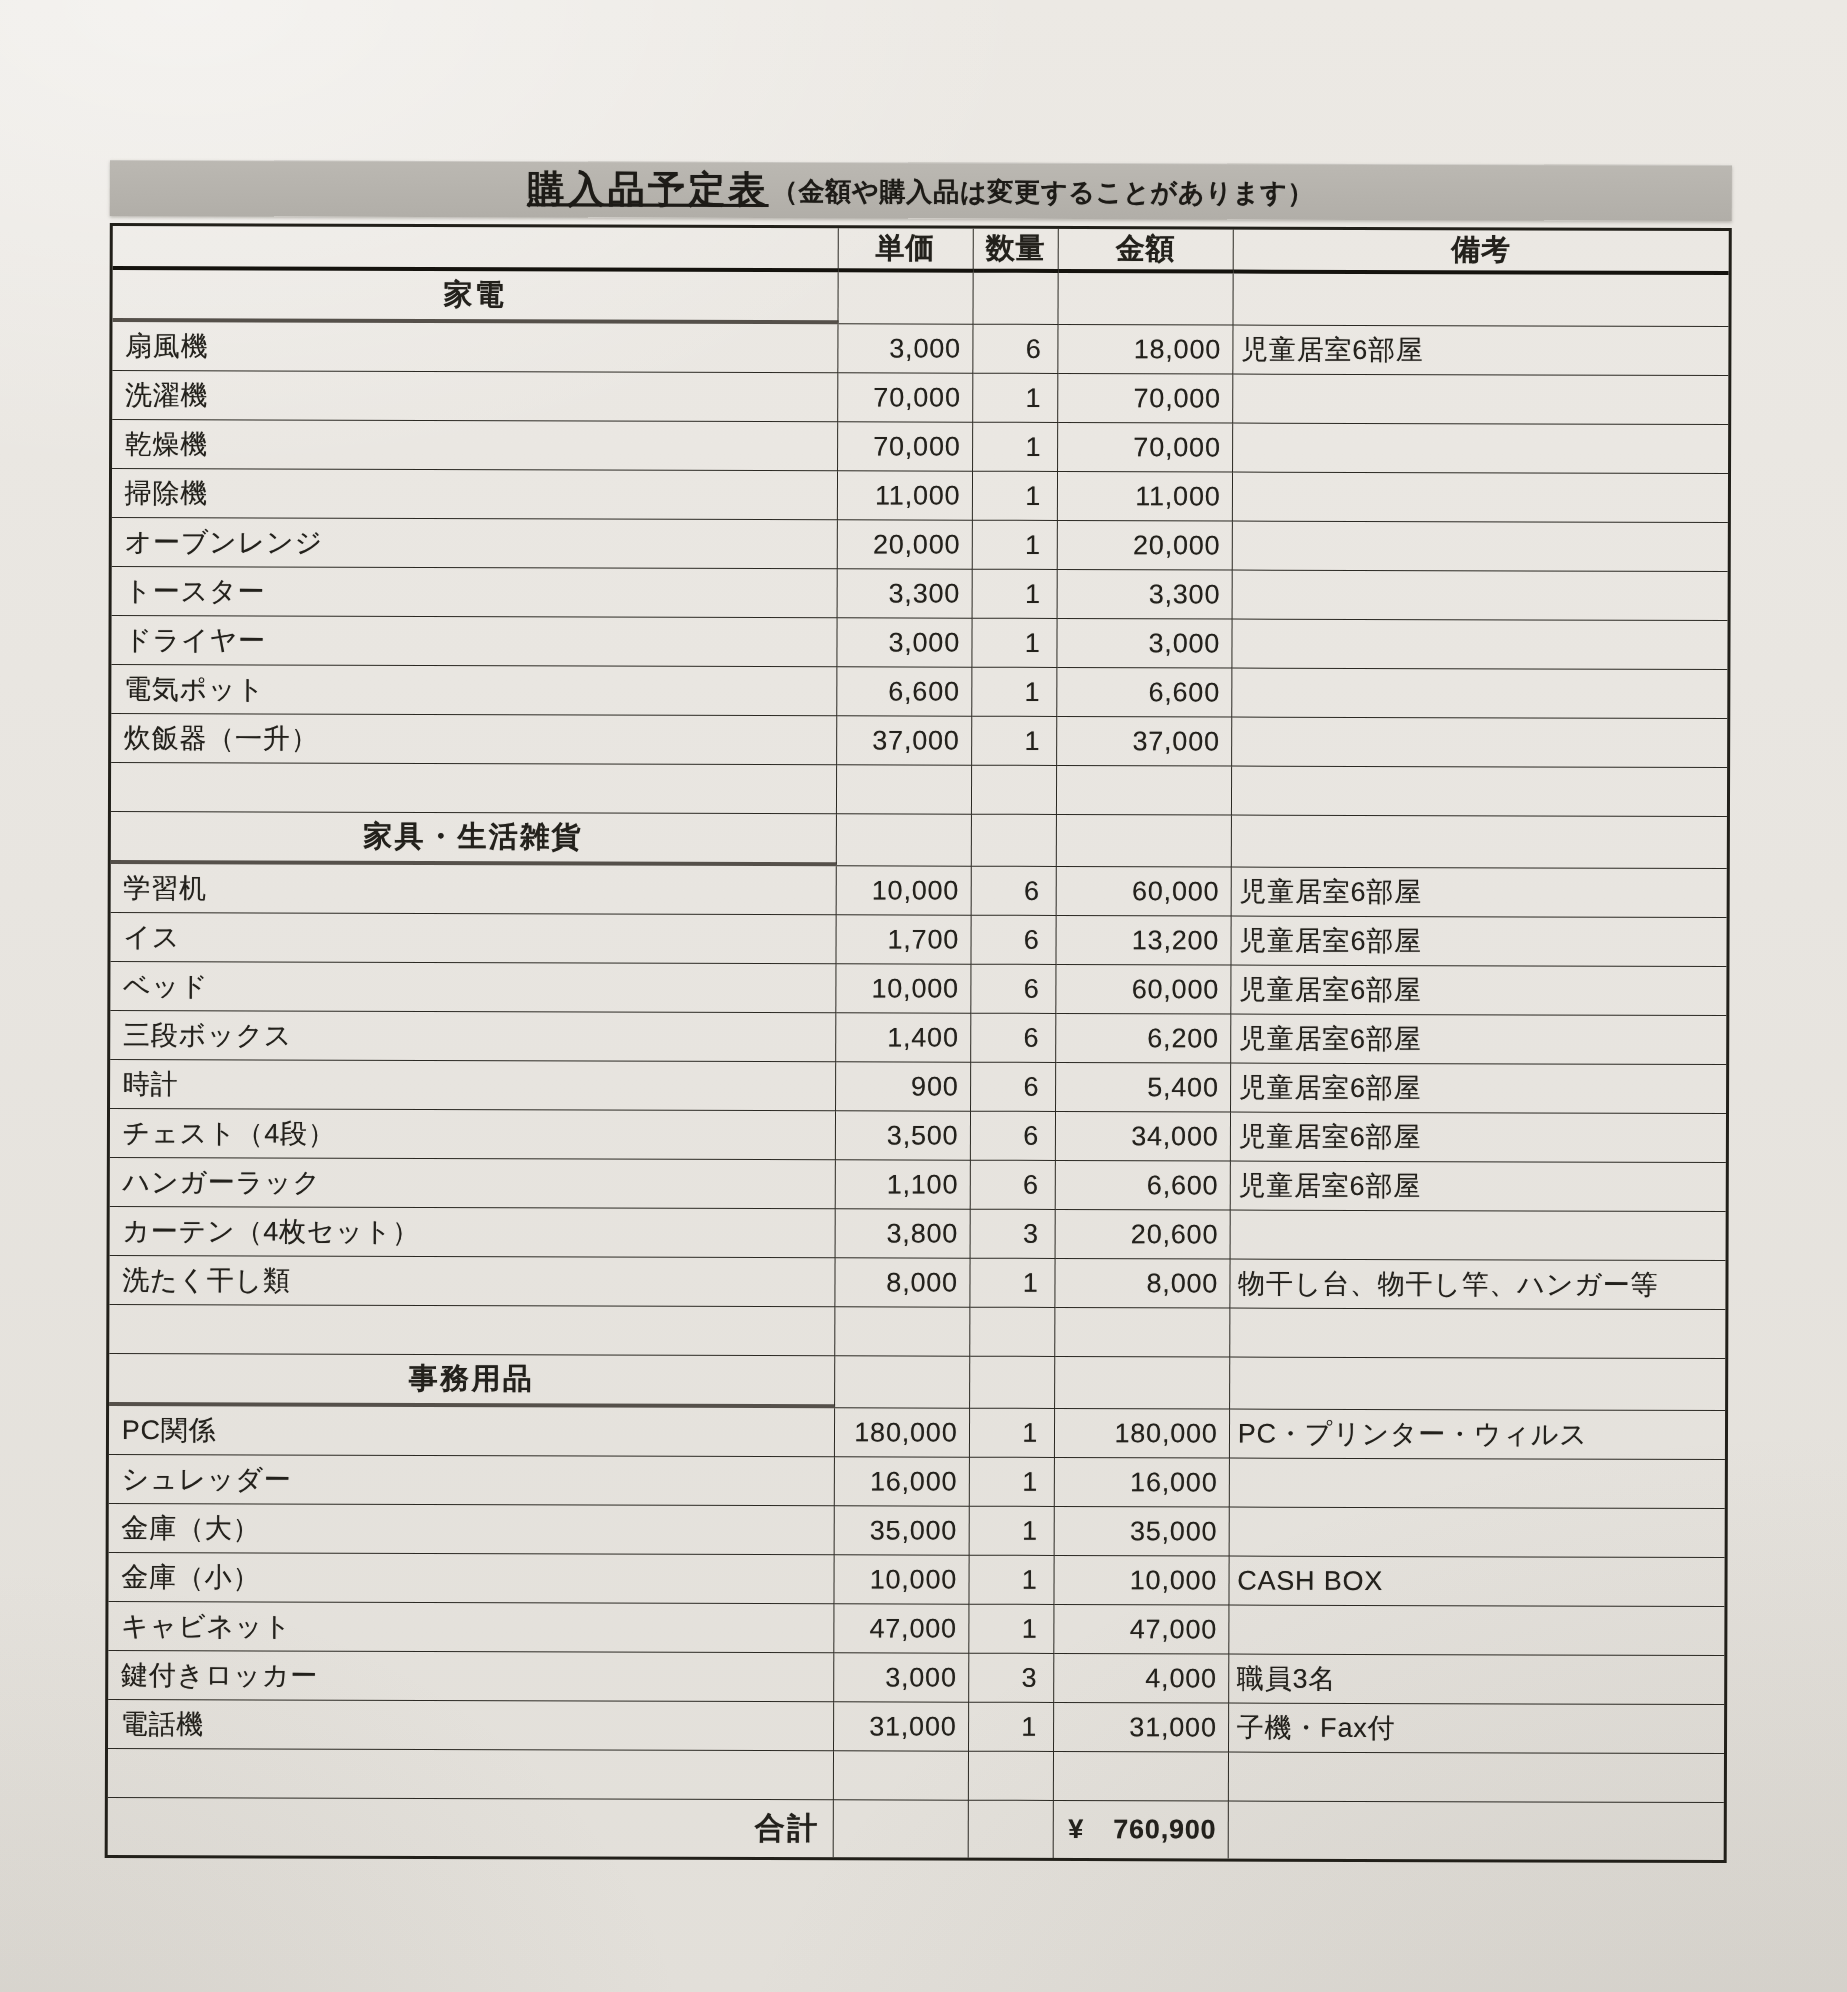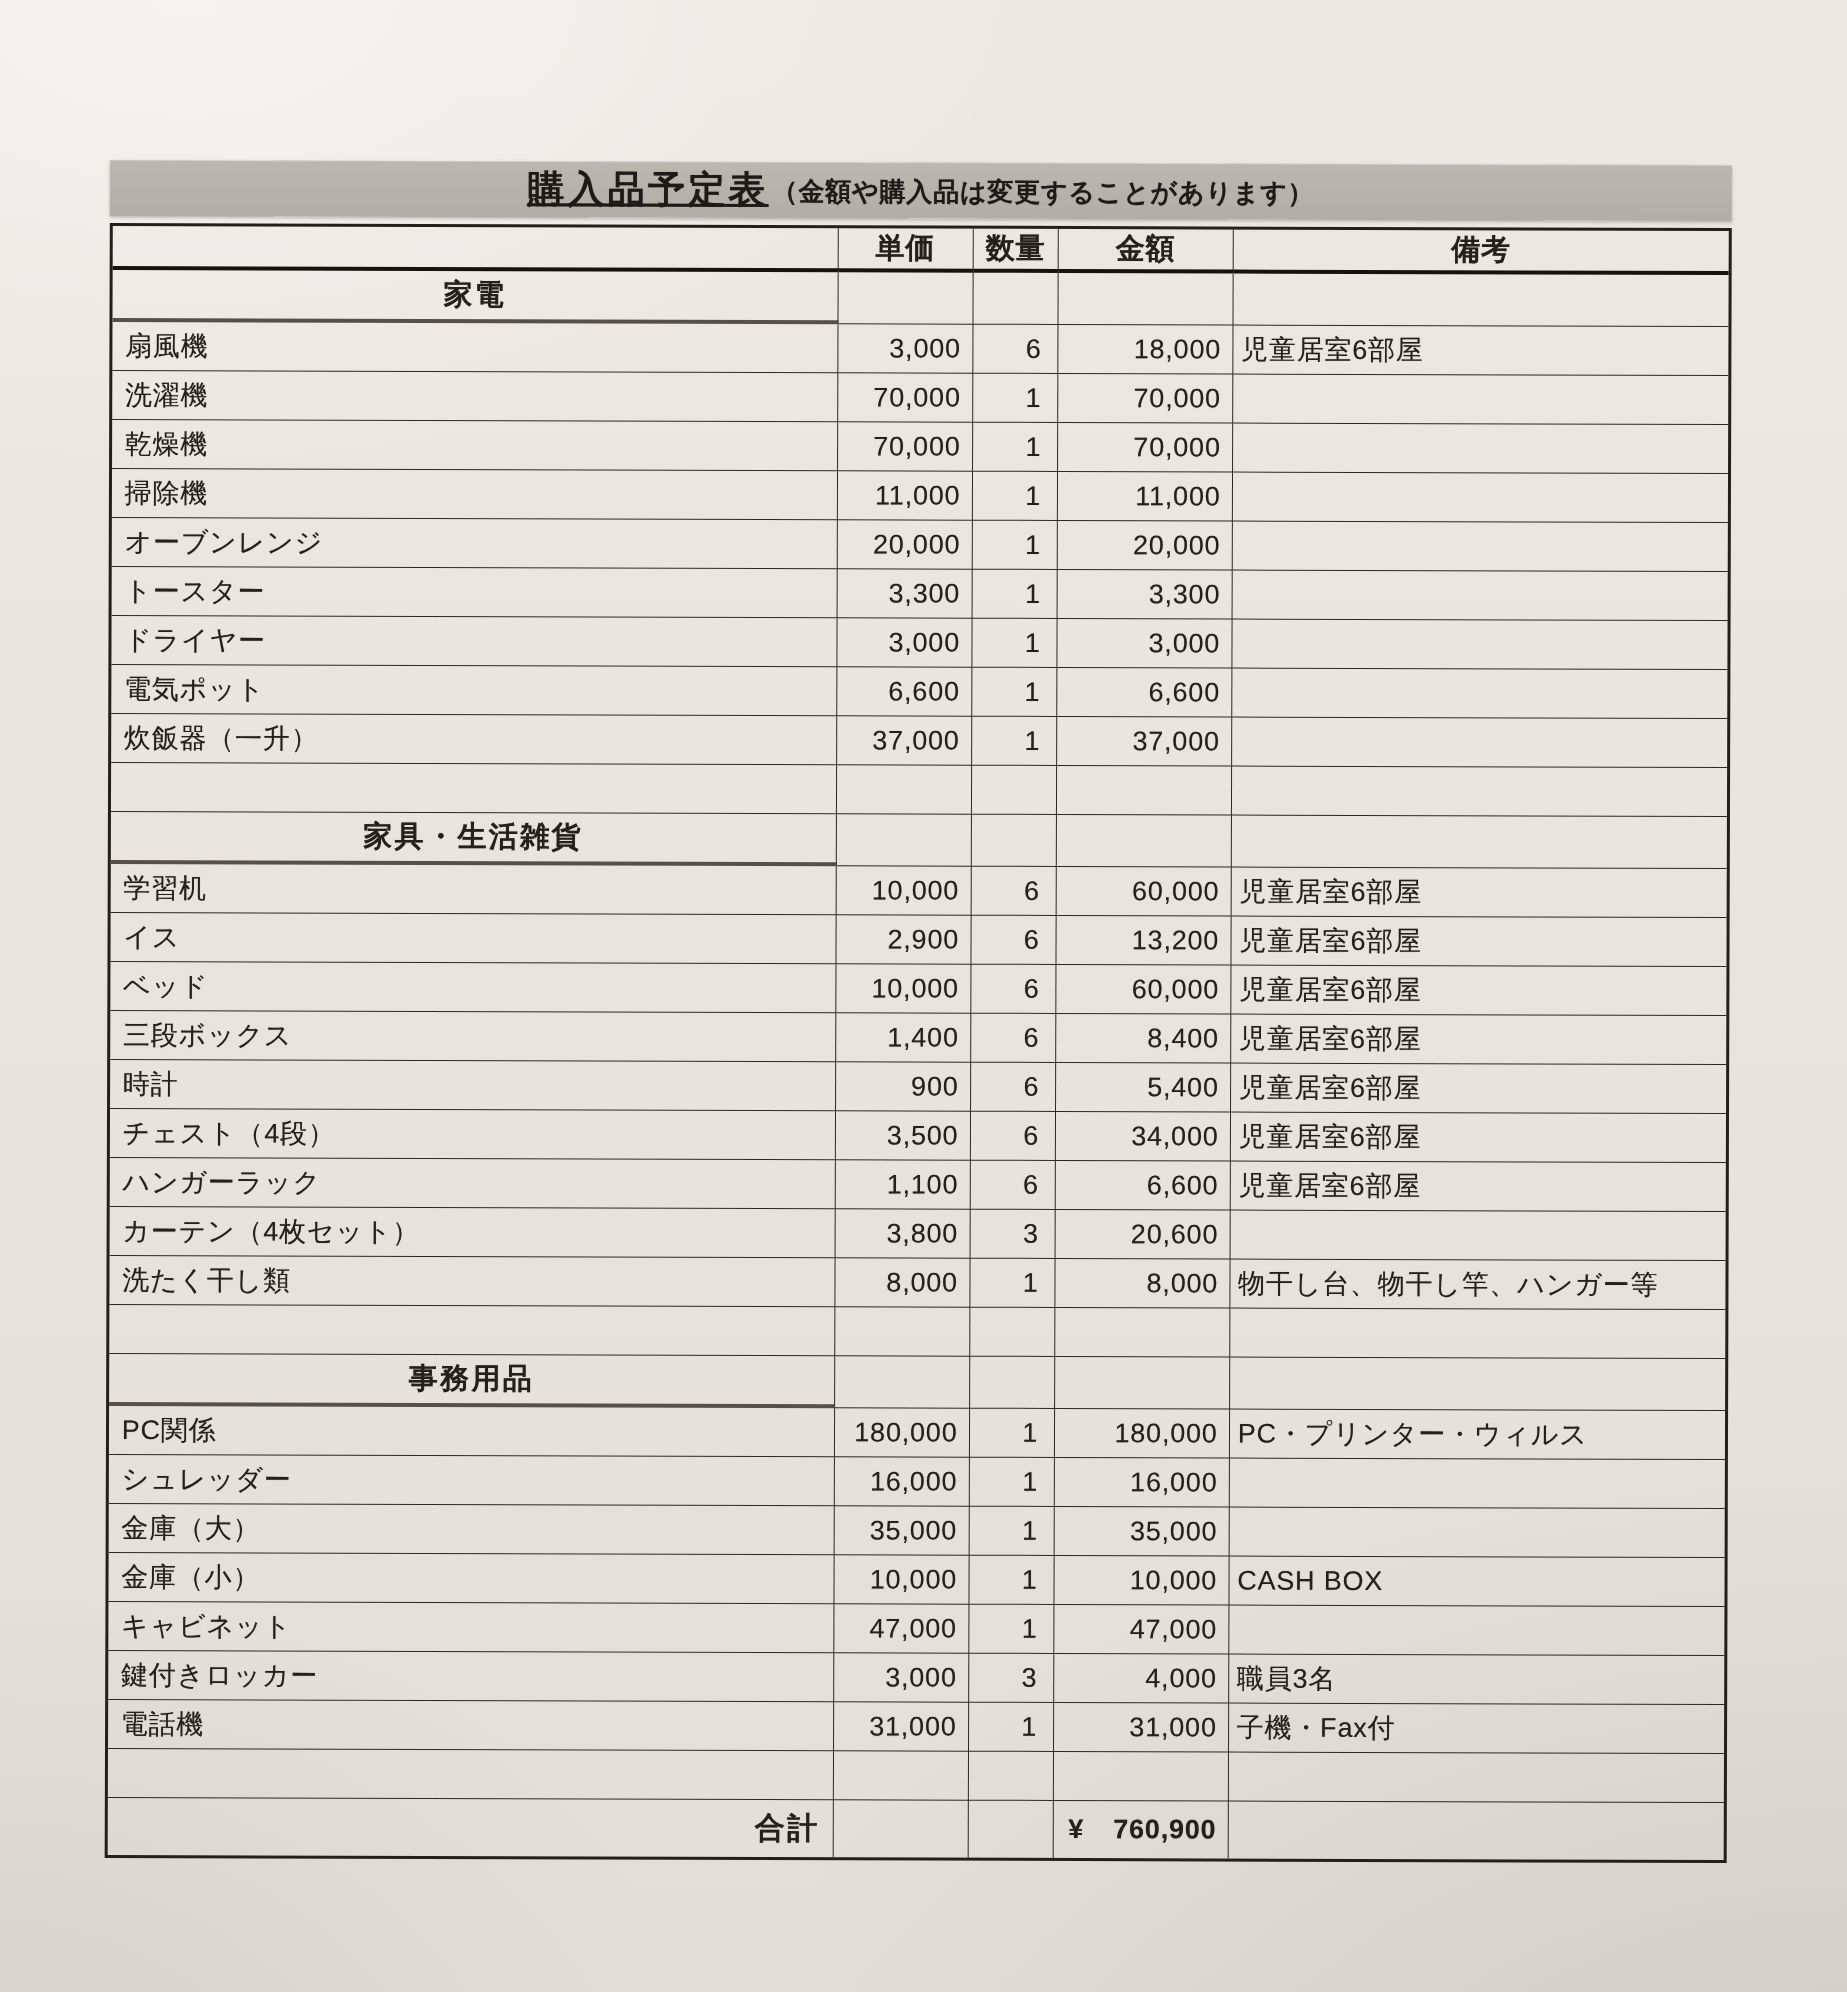--- a/index.html
+++ b/index.html
@@ -147,37 +147,37 @@
       </div>
       <div class="row r-item">
         <div class="cell c-name">学習机</div>
         <div class="cell c-price">10,000</div>
         <div class="cell c-qty">6</div>
         <div class="cell c-amt">60,000</div>
         <div class="cell c-rem">児童居室6部屋</div>
       </div>
       <div class="row r-item">
         <div class="cell c-name">イス</div>
-        <div class="cell c-price">2,900</div>
+        <div class="cell c-price">1,700</div>
         <div class="cell c-qty">6</div>
         <div class="cell c-amt">13,200</div>
         <div class="cell c-rem">児童居室6部屋</div>
       </div>
       <div class="row r-item">
         <div class="cell c-name">ベッド</div>
         <div class="cell c-price">10,000</div>
         <div class="cell c-qty">6</div>
         <div class="cell c-amt">60,000</div>
         <div class="cell c-rem">児童居室6部屋</div>
       </div>
       <div class="row r-item">
         <div class="cell c-name">三段ボックス</div>
         <div class="cell c-price">1,400</div>
         <div class="cell c-qty">6</div>
-        <div class="cell c-amt">8,400</div>
+        <div class="cell c-amt">6,200</div>
         <div class="cell c-rem">児童居室6部屋</div>
       </div>
       <div class="row r-item">
         <div class="cell c-name">時計</div>
         <div class="cell c-price">900</div>
         <div class="cell c-qty">6</div>
         <div class="cell c-amt">5,400</div>
         <div class="cell c-rem">児童居室6部屋</div>
       </div>
       <div class="row r-item">

